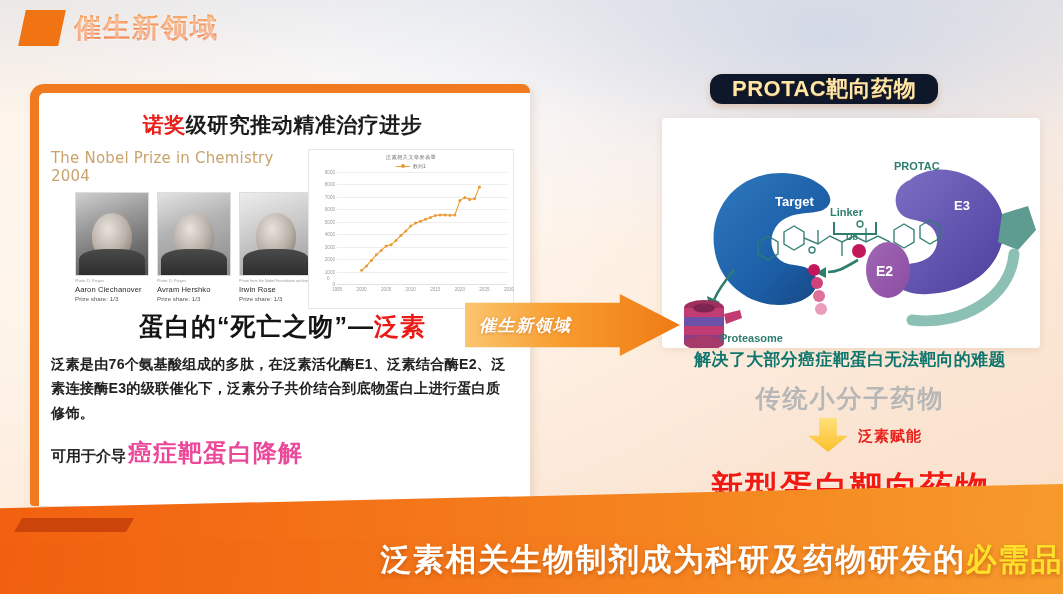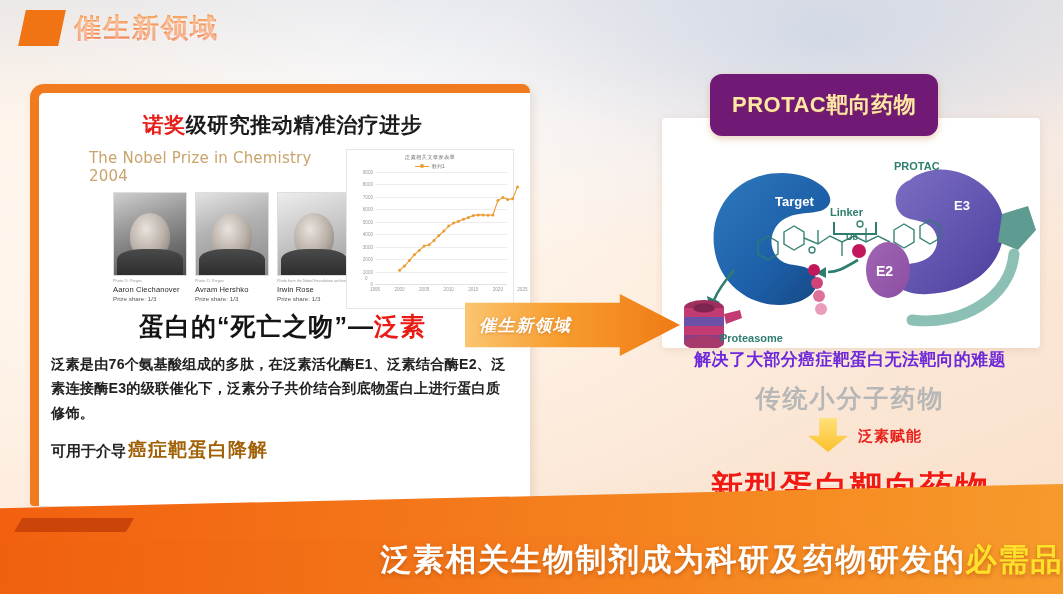--- a/index.html
+++ b/index.html
@@ -45,21 +45,21 @@
     border-left:9px solid #f07a1d;
     border-top:9px solid #f07a1d;
     border-radius:14px 8px 4px 4px;
     box-shadow:3px 4px 10px rgba(150,110,70,.18);
     overflow:hidden;
   }
   .card-inner { padding:12px 16px 10px 12px; height:100%; display:flex; flex-direction:column;}
   .card-title { text-align:center; font-size:21px; font-weight:bold; color:#1b1b1b; letter-spacing:.5px; margin:6px 0 10px;}
   .card-title .hl { color:#e8201b; }
 
-  .nobel-row { display:flex; gap:12px; flex:0 0 auto;margin-left:38px; }
+  .nobel-row { display:flex; gap:12px; flex:0 0 auto; }
   .nobel-left { width:245px; }
   .nobel-head {
     font-size:15px; color:#c9a36b; font-weight:400; letter-spacing:.2px; margin-bottom:7px;
     font-family:"DejaVu Sans",sans-serif;
   }
   .faces { display:flex; gap:8px;padding-left:24px; }
   .face { width:74px; }
   .portrait {
     width:74px; height:84px; border:1px solid #ddd;
     background:linear-gradient(160deg,#cfcfcf 0%,#9c9c9c 35%,#6e6e6e 70%,#4d4d4d 100%);
@@ -104,21 +104,21 @@
   .big-head {
     text-align:center; font-size:25px; font-weight:bold; color:#141414;
     margin-top:1px; letter-spacing:1px;
   }
   .big-head .red { color:#ea1b17; }
   .para {
     font-size:14.2px; font-weight:bold; color:#222; line-height:1.72;
     margin-top:9px; letter-spacing:.2px;
   }
   .tagline { font-size:15px; font-weight:bold; color:#222; margin-top:12px; display:flex; align-items:baseline; }
-  .tagline .or { color:#a16207; font-size:19px; letter-spacing:1px; margin-left:2px;}
+  .tagline .or { color:#ec4899; font-size:24px; letter-spacing:1px; margin-left:2px;}
 
   
   #mid-arrow{
     position:absolute; left:465px; top:294px; width:215px; height:62px; z-index:8;
   }
   .arrow-shape{
     position:absolute; inset:0;
     background:linear-gradient(90deg,#fbc56f 0%,#f79c2e 45%,#f07a14 100%);
     clip-path:polygon(0 14%,72% 14%,72% 0,100% 50%,72% 100%,72% 86%,0 86%);
     filter:drop-shadow(0 2px 3px rgba(180,110,40,.28));
@@ -126,35 +126,35 @@
   .arrow-text{
     position:absolute; left:14px; top:50%; transform:translateY(-50%);
     font-size:17px; font-weight:bold; color:#ffffff; letter-spacing:1.5px;
     text-shadow:0 1px 3px rgba(190,100,30,.55);
     font-style:italic;
   }
 
   
   #protac-badge{
     position:absolute; left:710px; top:74px; z-index:9;
-    background:#701a75; border-radius:12px; padding:16px 22px;
+    background:#0f172a; border-radius:12px; padding:0 22px;
     box-shadow:0 3px 7px rgba(190,110,40,.3);
   }
   .badge-text{ font-size:22px; font-weight:bold; color:#ffe7a8; letter-spacing:.5px;
     text-shadow:0 1px 1px rgba(150,70,10,.35); }
 
   #protac-panel{
     position:absolute; left:662px; top:118px; width:378px; height:230px;
     background:#ffffff; border-radius:4px;
     box-shadow:0 2px 8px rgba(160,120,80,.16);
     overflow:hidden;
   }
 
   .right-text{ position:absolute; left:640px; width:420px; text-align:center; }
-  #r-line1{ top:348px; font-size:17px; font-weight:bold; color:#6d28d9; letter-spacing:.3px;}
+  #r-line1{ top:348px; font-size:17px; font-weight:bold; color:#0f766e; letter-spacing:.3px;}
   #r-line2{ top:382px; font-size:25px; font-weight:bold; color:#b7b7b7; letter-spacing:2px;}
   #r-arrow{ position:absolute; left:808px; top:418px; width:40px; height:34px;
     background:linear-gradient(180deg,#ffe07a,#fbc02c);
     clip-path:polygon(28% 0,72% 0,72% 52%,100% 52%,50% 100%,0 52%,28% 52%);
     filter:drop-shadow(0 1px 2px rgba(200,150,40,.4));}
   #r-line3{ position:absolute; left:858px; top:427px; font-size:15px; font-weight:bold;
     color:#e8201b; letter-spacing:1px; }
   #r-line4{ top:466px; font-size:33px; font-weight:bold; color:#f01a12; letter-spacing:2px;
     text-shadow:0 2px 3px rgba(255,255,255,.7);}
 

